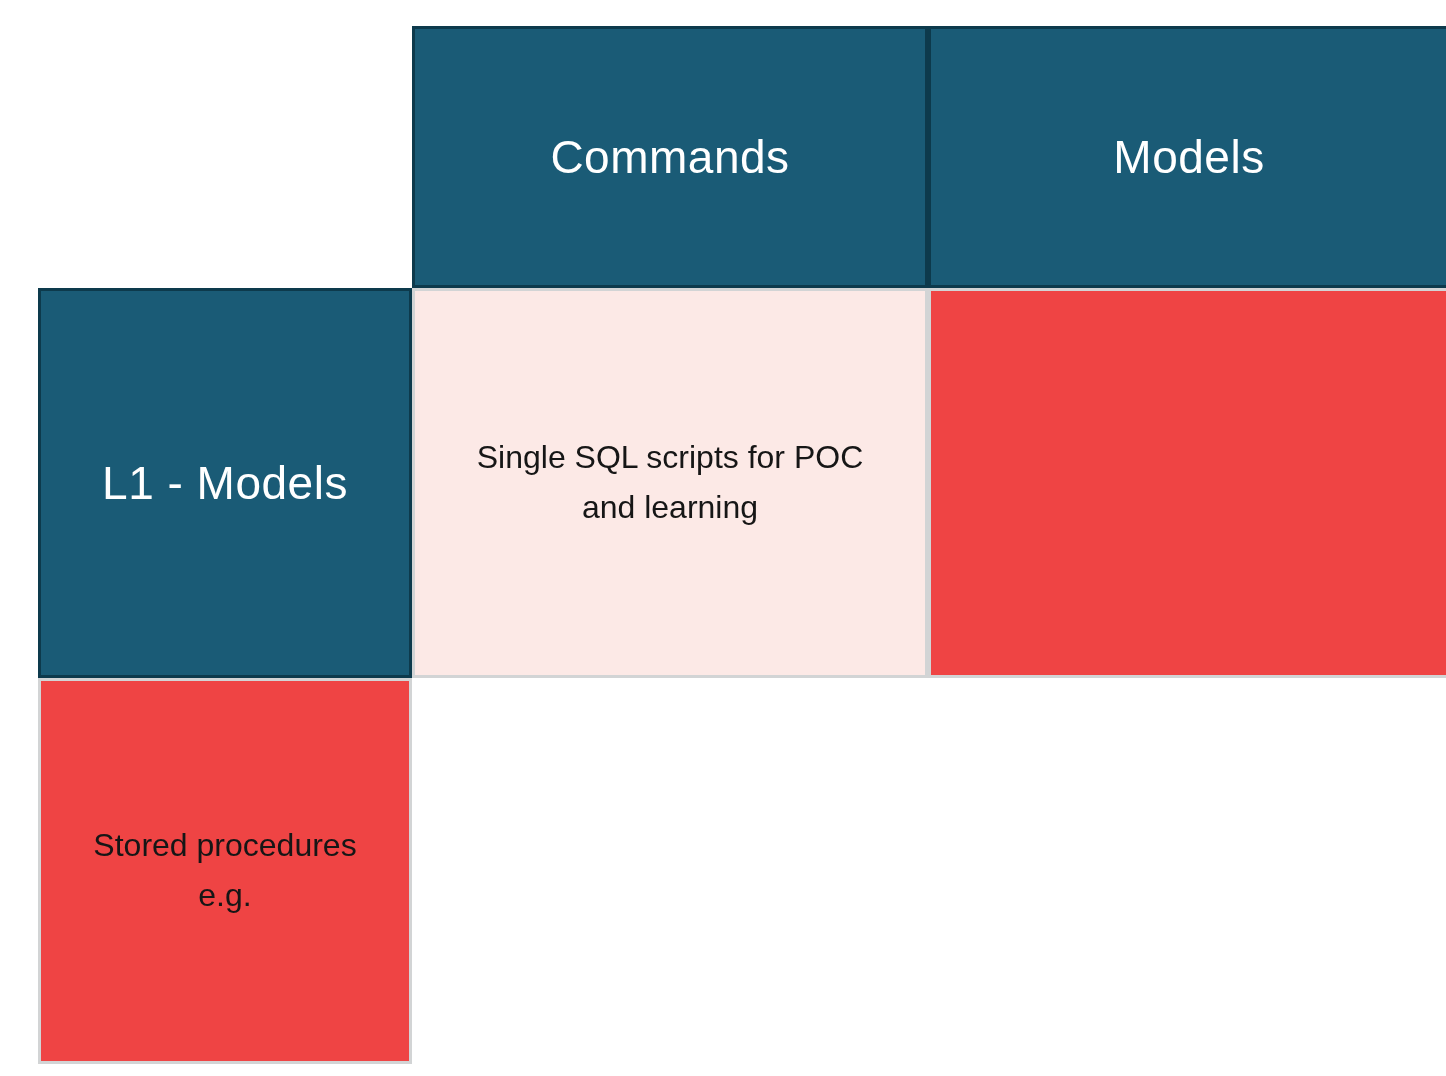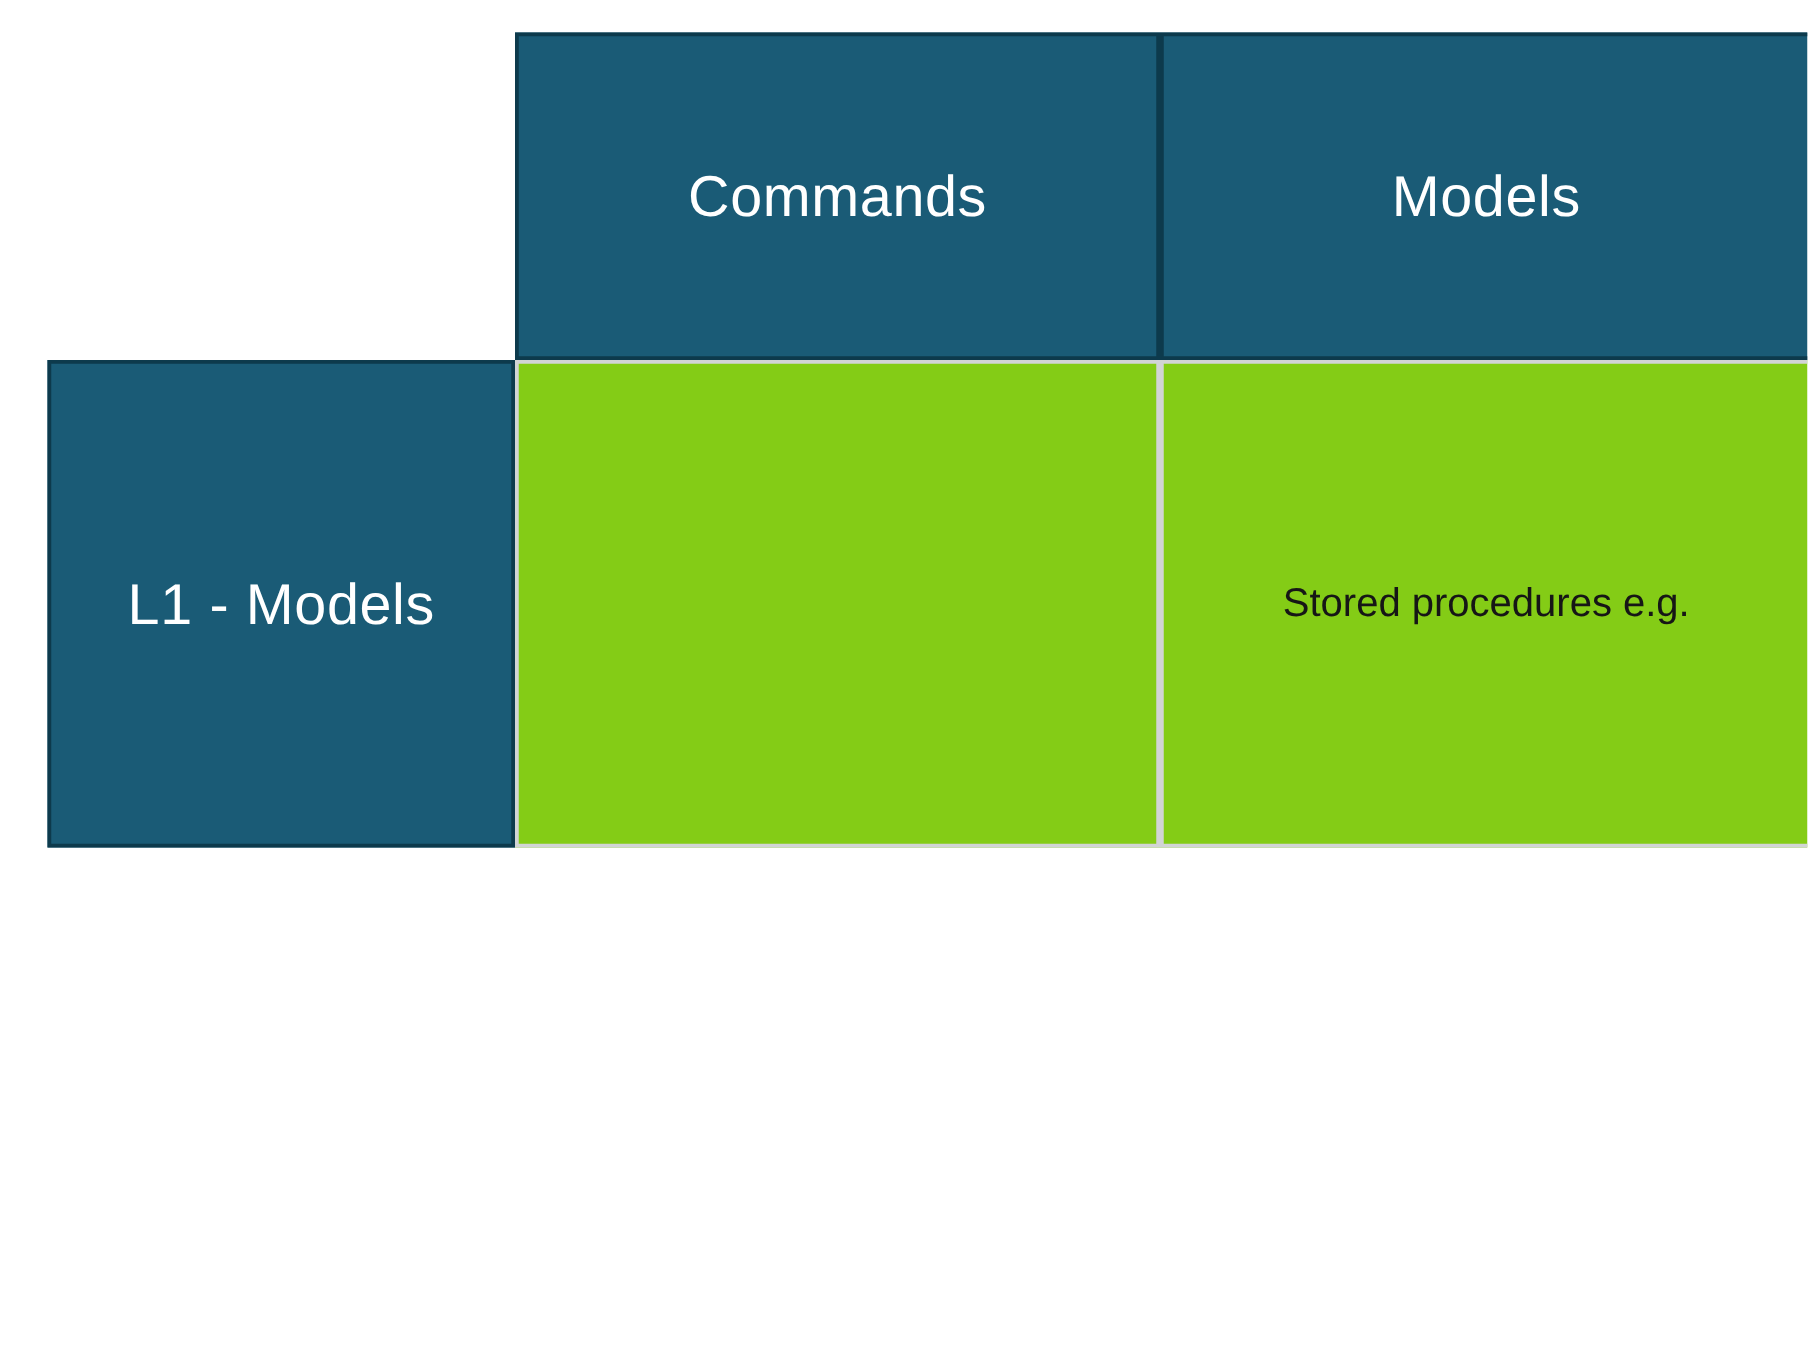--- a/index.html
+++ b/index.html
@@ -36,21 +36,21 @@
   }
   .cell.hdr {
     background: #1a5b76;
     border: 3px solid #0d3a4c;
     color: #ffffff;
     font-size: 46px;
     font-weight: 400;
     letter-spacing: 0.5px;
   }
   .cell.body {
-    background: #84cc16;
+    background: #ef4444;
     border: 3px solid #d2d4d5;
     color: #161616;
     font-size: 32px;
     line-height: 1.55;
     padding: 0 46px;
   }
   .cell.body.highlight {
     background: #fce9e6;
   }
 </style>
@@ -58,18 +58,19 @@
 <body>
 
 <div class="slide">
   <div class="matrix-table">
 
     <div class="cell corner"></div>
     <div class="cell hdr">Commands</div>
     <div class="cell hdr">Models</div>
 
     <div class="cell hdr">L1 - Models</div>
+    <div class="cell body highlight">Single SQL scripts for POC and learning</div>
 
     <div class="cell body"></div>
     <div class="cell body">Stored procedures e.g.</div>
 
   </div>
 </div>
 
 </body></html>

